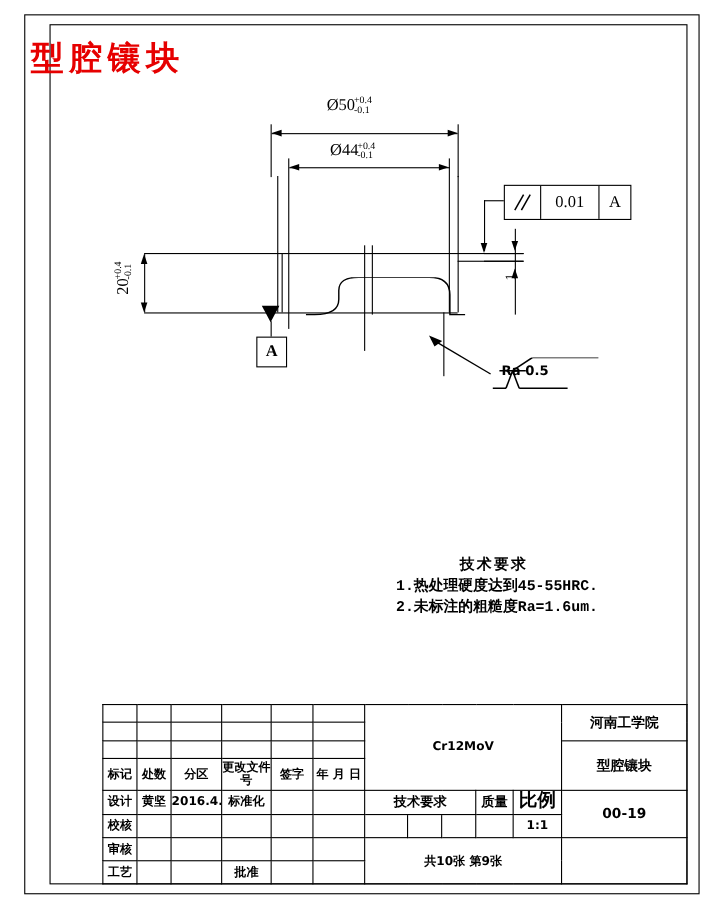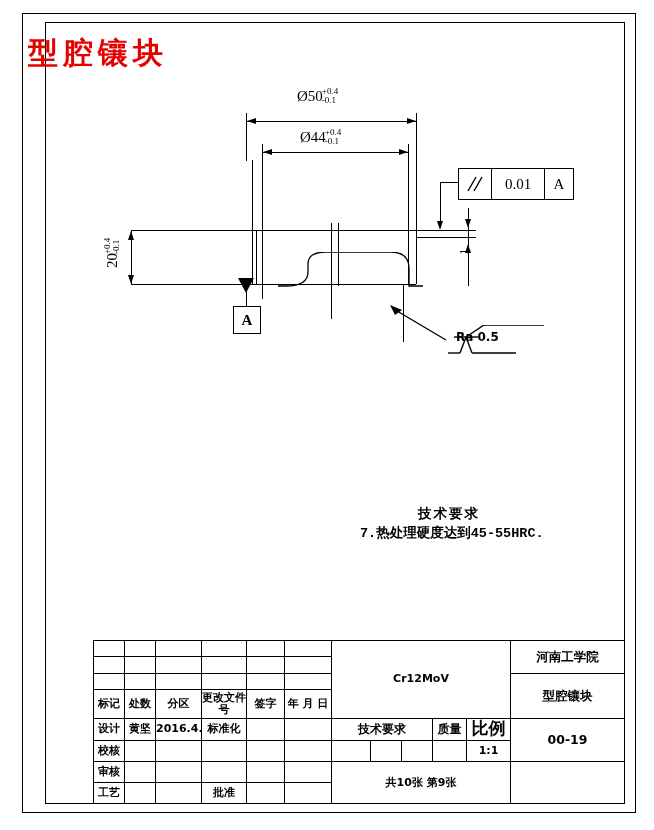--- a/index.html
+++ b/index.html
@@ -167,21 +167,22 @@
   <line x1="26" y1="12" x2="32" y2="28" stroke="#000" stroke-width="1.4"></line>
   <line x1="14" y1="12" x2="38" y2="12" stroke="#000" stroke-width="1.4"></line>
   <line x1="26" y1="12" x2="44" y2="0" stroke="#000" stroke-width="1.4"></line>
   <line x1="44" y1="0" x2="104" y2="0" stroke="#000" stroke-width="1.4"></line>
   <line x1="32" y1="28" x2="76" y2="28" stroke="#000" stroke-width="1.4"></line>
 </svg>
 <div class="abs" id="rough-label">Ra 0.5</div>
 
 <div class="abs" id="tech-req">
   <div class="treq-title">技术要求</div>
-  <div>7.热处理硬度达到45-55HRC.</div>
+  <div>1.热处理硬度达到45-55HRC.</div>
+  <div>2.未标注的粗糙度Ra=1.6um.</div>
 </div>
 
 <div class="abs" id="title-block">
   <table>
     <colgroup>
       <col style="width:31px">
         <col style="width:31px">
         <col style="width:46px">
       <col style="width:45px">
         <col style="width:38px">

